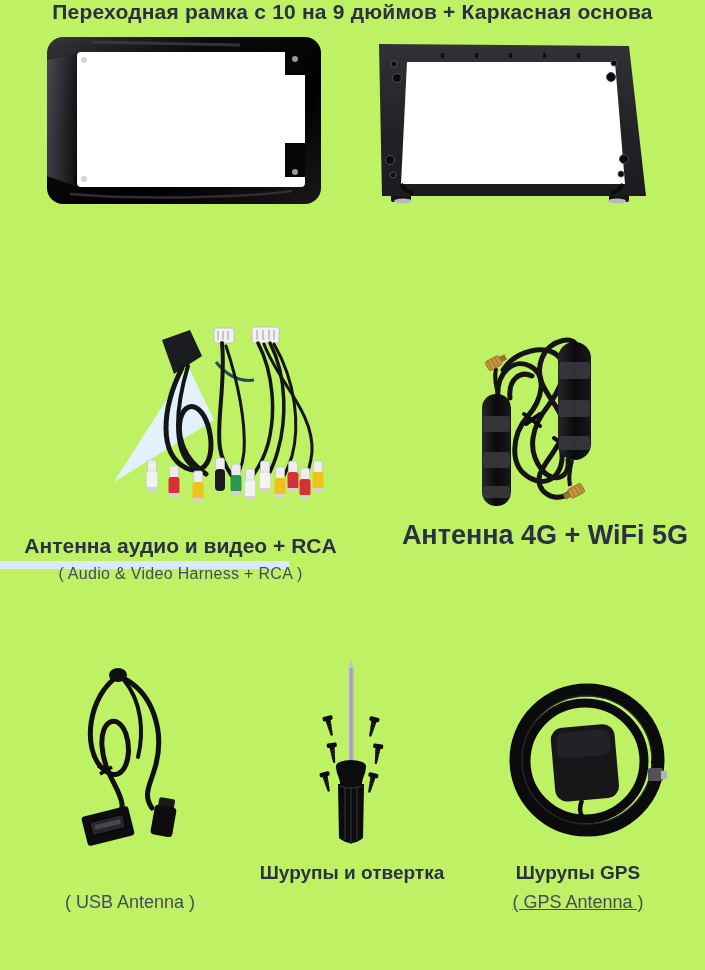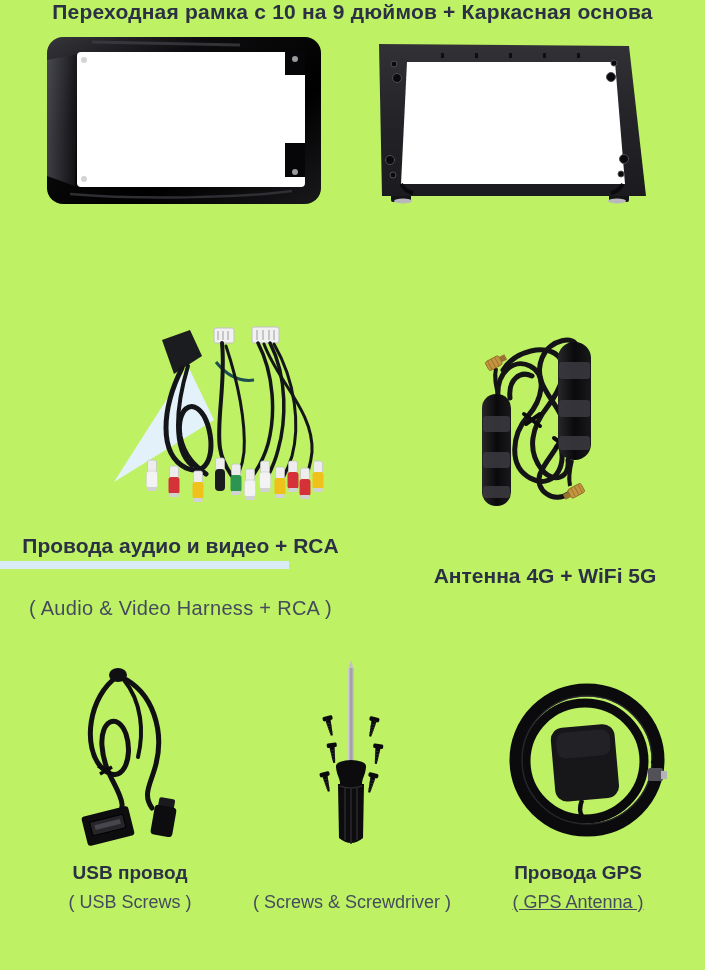--- a/index.html
+++ b/index.html
@@ -6,22 +6,22 @@
   .page{
     position:relative;width:705px;height:970px;background:#bef264;overflow:hidden;
     font-family:"Liberation Sans",sans-serif;
   }
   .abs{position:absolute;}
   .caption{position:absolute;text-align:center;color:var(--subtitle-color,#454b5e);}
   .caption.bold{font-weight:700;color:var(--title-color,#2b3044);}
   .t-frames-title{left:0;top:222;width:705px;font-size:21px;letter-spacing:.2px;}
   .t-frames-sub{left:0;top:254;width:705px;font-size:22px;letter-spacing:.5px;}
   .t-rca-title{left:8px;top:534px;width:345px;font-size:21px;}
-  .t-rca-sub{left:8px;top:565px;width:345px;font-size:20px;letter-spacing:.3px;margin-top:32px;}
-  .t-4g-title{left:400px;top:564px;width:290px;font-size:21px;}
+  .t-rca-sub{left:8px;top:565px;width:345px;font-size:16px;letter-spacing:.3px;}
+  .t-4g-title{left:400px;top:520px;width:290px;font-size:27px;}
   .t-4g-sub{left:400px;top:565px;width:290px;font-size:20px;letter-spacing:.3px;}
   .t-usb-title{left:15px;top:862px;width:230px;font-size:19px;}
   .t-usb-sub{left:15px;top:892px;width:230px;font-size:18px;}
   .t-screws-title{left:243px;top:862px;width:218px;font-size:19px;}
   .t-screws-sub{left:243px;top:892px;width:218px;font-size:18px;}
   .t-gps-title{left:468px;top:862px;width:220px;font-size:19px;}
   .t-gps-sub{left:468px;top:892px;width:220px;font-size:18px;text-decoration:underline;}
   .stripe{left:0;top:561px;width:289px;height:8px;background:var(--accent-stripe,#d9ecf6);}
   svg{display:block;}
 </style>
@@ -214,21 +214,21 @@
       <path d="M-7,-5 v10 M-3,-5 v10 M1,-5 v10" stroke="#9c7630" stroke-width="1" fill="none"></path>
       <rect x="5" y="-3" width="6" height="6" fill="#97742f"></rect>
     </g>
     <g transform="translate(116,164) rotate(152)">
       <rect x="-10" y="-5" width="15" height="10" rx="2" fill="#c6953f" stroke="#8b6526" stroke-width="0.8"></rect>
       <path d="M-7,-5 v10 M-3,-5 v10 M1,-5 v10" stroke="#9c7630" stroke-width="1" fill="none"></path>
       <rect x="5" y="-3" width="6" height="6" fill="#97742f"></rect>
     </g>
   </svg>
 
-  <div class="caption bold t-rca-title">Провода аудио и видео + RCA</div>
+  <div class="caption bold t-rca-title">Антенна аудио и видео + RCA</div>
   <div class="caption t-rca-sub">( Audio &amp; Video Harness + RCA )</div>
   <div class="caption bold t-4g-title">Антенна 4G + WiFi 5G</div>
 
   <svg class="abs" style="left:58px;top:662px" width="155" height="192" viewBox="0 0 155 192">
     <g fill="none" stroke="#101013" stroke-linecap="round">
       <path d="M60,14 C30,34 24,86 44,106 C64,126 76,96 68,72 C60,50 42,58 44,84 C46,112 62,126 64,142 C65,152 58,158 52,162" stroke-width="5"></path>
       <path d="M63,15 C96,30 106,70 98,102 C93,122 84,132 94,146" stroke-width="5"></path>
       <path d="M66,18 C84,40 86,70 80,95" stroke-width="4"></path>
     </g>
     <ellipse cx="60" cy="13" rx="9" ry="7" fill="#101013"></ellipse>
@@ -300,19 +300,18 @@
     <path d="M160,92 C168,96 170,104 166,110" stroke="#0b0b0e" stroke-width="6" fill="none"></path>
     <rect x="156" y="100" width="15" height="13" rx="2" fill="#515157"></rect>
     <rect x="169" y="103" width="6" height="8" fill="#b4b4b8"></rect>
     <path d="M90,132 C84,148 94,156 102,150" stroke="#0b0b0e" stroke-width="4.5" fill="none"></path>
     <g transform="rotate(-5 92 96)">
       <rect x="61" y="58" width="64" height="74" rx="12" fill="#17171a"></rect>
       <rect x="66" y="63" width="54" height="26" rx="9" fill="#222226"></rect>
     </g>
   </svg>
 
-  <div class="caption bold t-usb-title">USB провод</div>
-  <div class="caption t-usb-sub">( USB Screws )</div>
-  <div class="caption t-screws-sub">( Screws &amp; Screwdriver )</div>
-  <div class="caption bold t-gps-title">Провода GPS</div>
+  <div class="caption t-usb-sub">( USB Antenna )</div>
+  <div class="caption bold t-screws-title">Шурупы и отвертка</div>
+  <div class="caption bold t-gps-title">Шурупы GPS</div>
   <div class="caption t-gps-sub">( GPS Antenna )</div>
 
 </div>
 
 </body></html>

